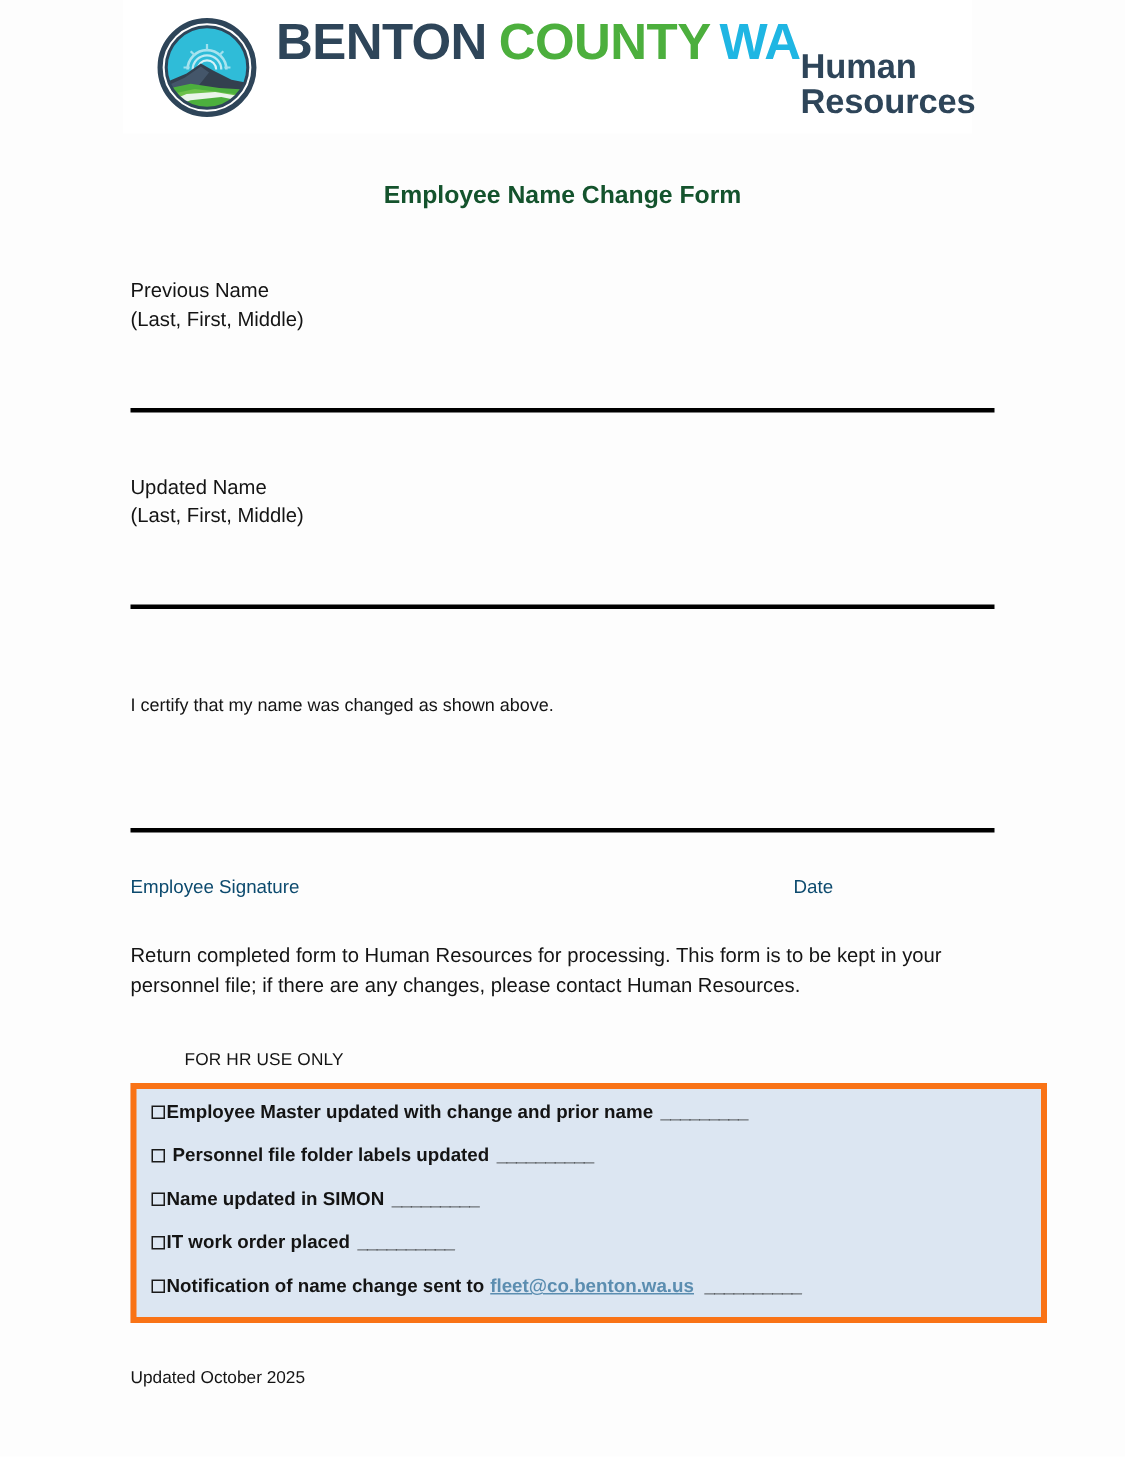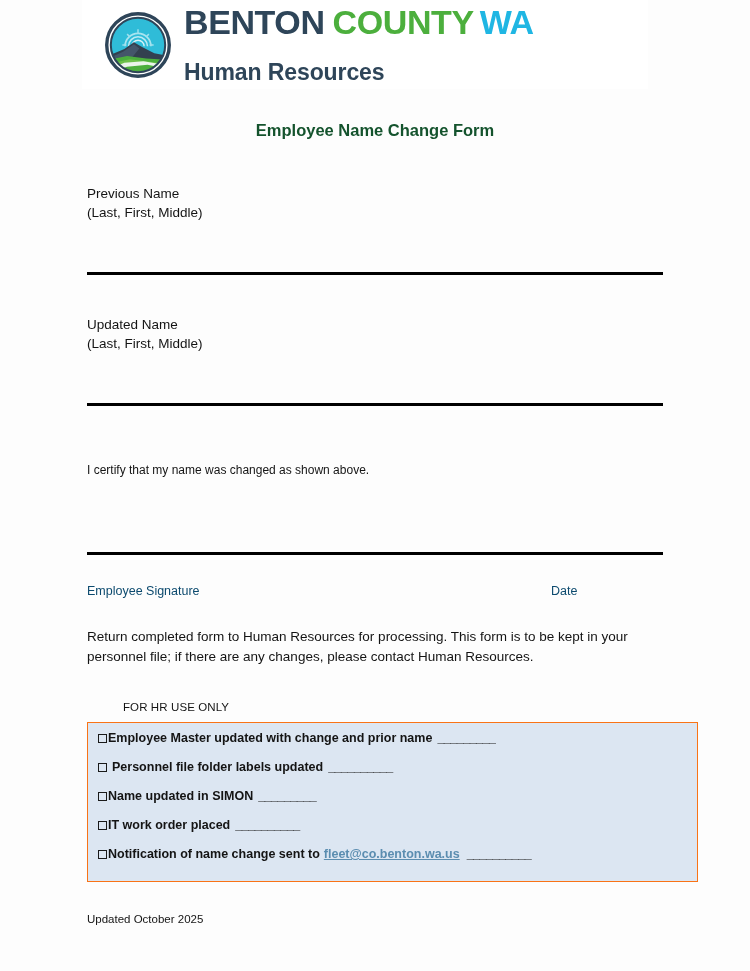--- a/index.html
+++ b/index.html
@@ -37,21 +37,21 @@
     box-sizing: border-box;
   }
   .logo-mark {
     width: 68px;
     height: 68px;
     flex: 0 0 68px;
     margin-right: 12px;
   }
   .logo-text {
     display: flex;
-    flex-direction: column;
+    flex-direction: row;
     justify-content: center;
     line-height: 1;
   }
   .logo-line1 {
     font-size: 34px;
     font-weight: bold;
     letter-spacing: -0.4px;
     white-space: nowrap;
   }
   .logo-line1 .w-benton { color: #2e4559; }
@@ -114,21 +114,21 @@
     position: absolute;
     left: 87px;
     top: 556px;
     width: 576px;
     height: 18px;
     font-size: 12.5px;
     color: #0c4a6e;
     margin-top: 28px;
   }
   .sig-label { position: absolute; left: 0; top: 0; }
-  .sig-date  { position: absolute; left: 464px; top: 0; }
+  .sig-date  { position: absolute; left: 442px; top: 0; }
 
   
   .return-note {
     position: absolute;
     left: 87px;
     top: 627px;
     width: 582px;
     font-size: 13.5px;
     line-height: 20px;
     color: #141414;
@@ -144,21 +144,21 @@
     letter-spacing: 0.1px;
     margin-left: 36px;
   }
   .hr-box {
     position: absolute;
     left: 87px;
     top: 722px;
     width: 611px;
     height: 160px;
     background: #dce6f2;
-    border: 1px solid #f97316;
+    border: 4px solid #f97316;
     box-sizing: border-box;
   }
   .hr-list {
     position: absolute;
     left: 0;
     top: 0;
     width: 100%;
     padding: 8px 0 0 10px;
     box-sizing: border-box;
   }

